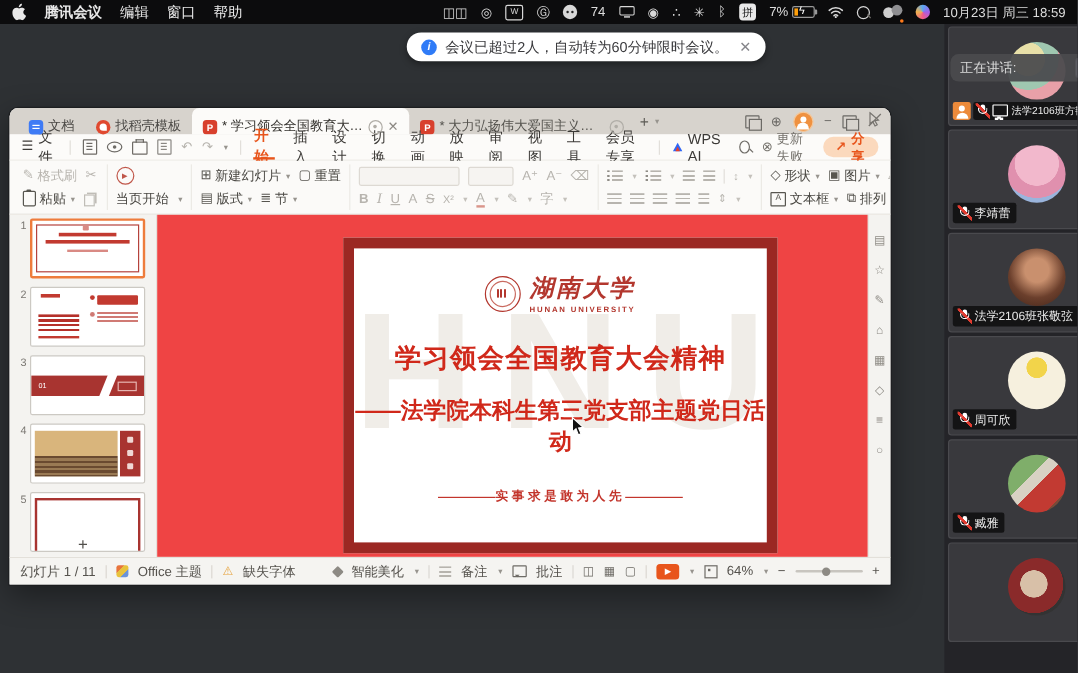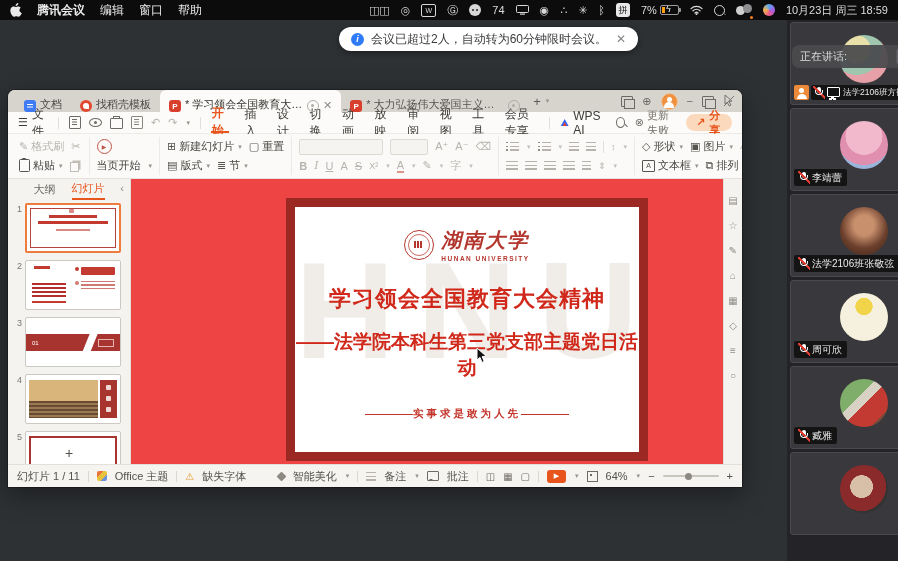--- a/index.html
+++ b/index.html
@@ -493,25 +493,20 @@
             </span>
 
         </span>
       </span>
 
     </div>
 
     <div class="wbody">
 
       <div class="lpanel">
-        <div class="ptabs">
-          <span class="ptab">大纲</span>
-          <span class="ptab on">幻灯片</span>
-          <span class="pcol">‹</span>
-        </div>
         <div class="thumbs">
           <div class="titem sel">
             <span class="tnum">1</span>
             <span class="tbox">
                 <span class="m1-frame"></span>
                 <span class="m1-seal"></span>
                 <span class="m1-l1"></span>
                 <span class="m1-l2"></span>
                 <span class="m1-motto"></span>
               </span>

